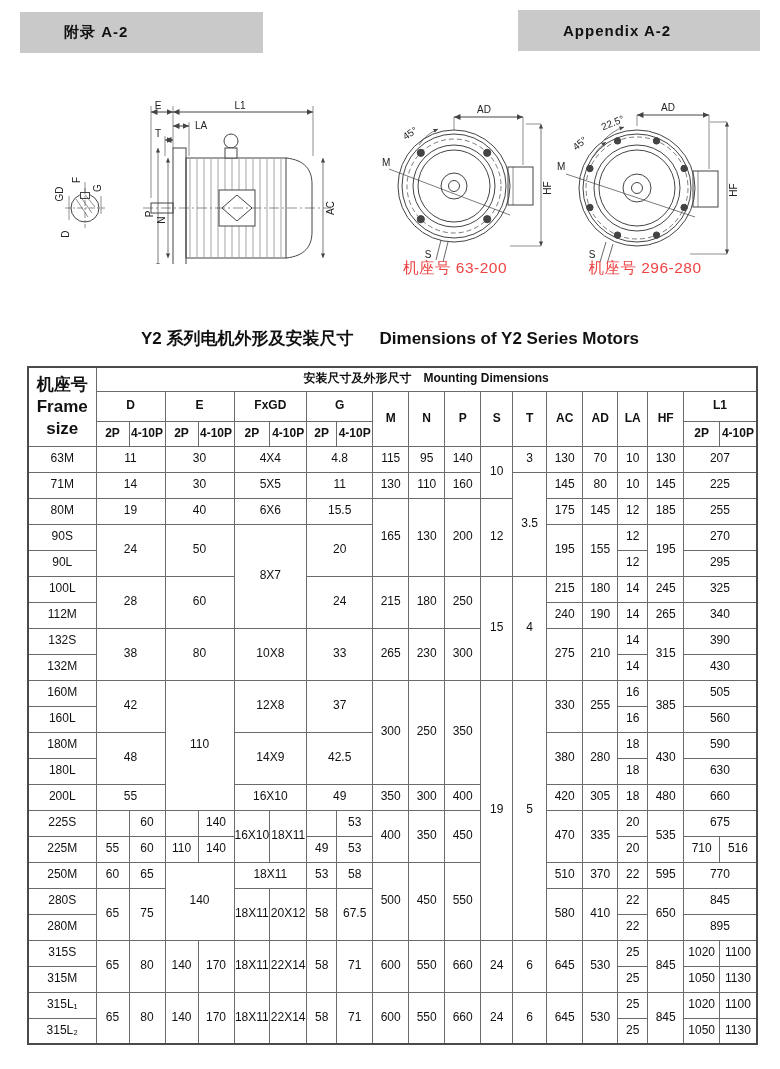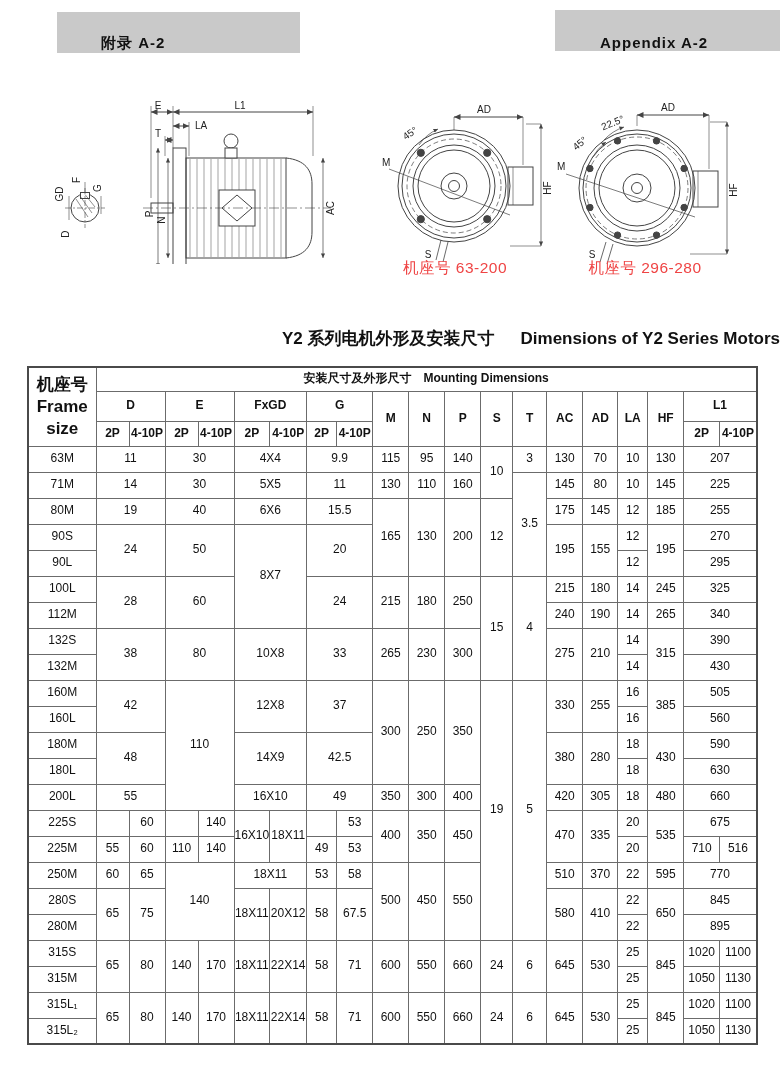--- a/index.html
+++ b/index.html
@@ -2,38 +2,38 @@
 <html><head>
 <meta charset="utf-8">
 <style>
   html,body{margin:0;padding:0}
   body{
     width:780px;height:1069px;background:#ffffff;position:relative;
     font-family:"Liberation Sans","DejaVu Sans",sans-serif;color:#111;overflow:hidden;
   }
   .graybox{
     position:absolute;background:#c9c9c9;height:41px;
-    display:flex;align-items:flex-end;font-weight:bold;font-size:15px;
-    box-sizing:border-box;letter-spacing:1px;margin-left:37px;
+    display:flex;align-items:center;font-weight:bold;font-size:15px;
+    box-sizing:border-box;letter-spacing:1px;
   }
   #box-zh{left:20px;top:12px;width:243px;padding-left:44px}
   #box-en{left:518px;top:10px;width:242px;padding-left:45px}
 
   .draw{position:absolute}
   svg text{font-family:"Liberation Sans","DejaVu Sans",sans-serif;font-size:10px;fill:#222}
 
   .figcap{
     position:absolute;top:258px;width:190px;text-align:center;
     font-size:15.5px;color:#ef4444;letter-spacing:0.5px;
   }
   #cap-s{left:360px}
   #cap-l{left:550px}
 
   #title{
-    position:absolute;top:327px;left:0;width:780px;text-align:right;
+    position:absolute;top:327px;left:0;width:780px;text-align:center;
     font-size:17px;font-weight:bold;white-space:nowrap;
   }
   #title .gap{display:inline-block;width:26px}
 
   #dimtable{
     position:absolute;left:27px;top:366px;
     border-collapse:collapse;table-layout:fixed;
     border:2px solid #4a4a4a;
   }
   #dimtable th,#dimtable td{
@@ -247,21 +247,21 @@
         <th>2P</th>
         <th>4-10P</th>
       </tr>
     </thead>
   <tbody id="dim-tbody">
       <tr>
         <td class="frame">63M</td>
         <td colspan="2">11</td>
         <td colspan="2">30</td>
         <td colspan="2">4X4</td>
-        <td colspan="2">9.9</td>
+        <td colspan="2">4.8</td>
         <td>115</td>
         <td>95</td>
         <td>140</td>
         <td rowspan="2">10</td>
         <td>3</td>
         <td>130</td>
         <td>70</td>
         <td>10</td>
         <td>130</td>
         <td colspan="2">207</td>

